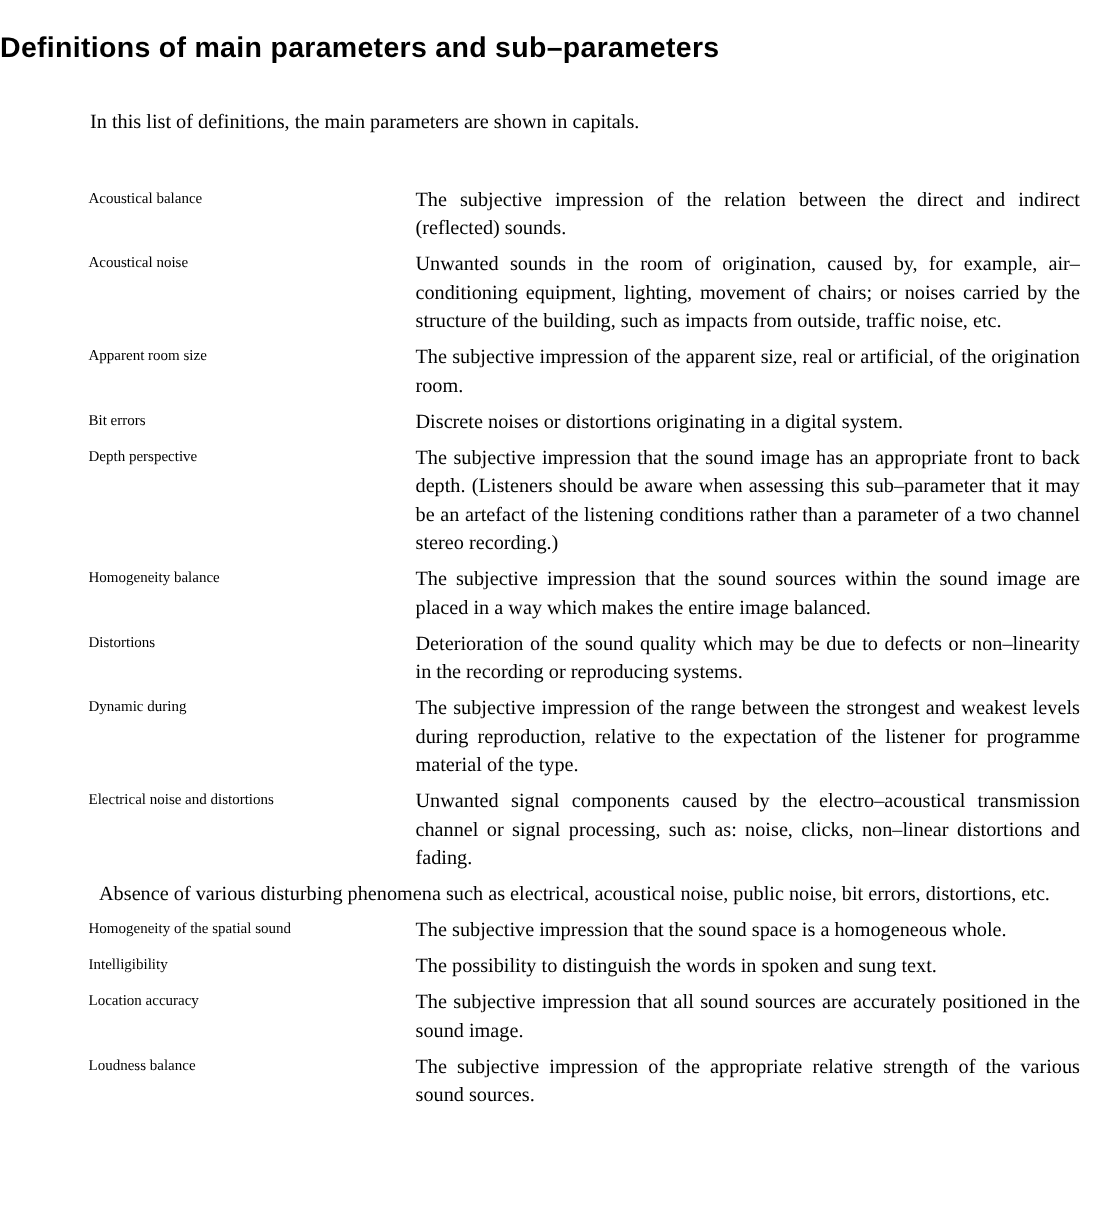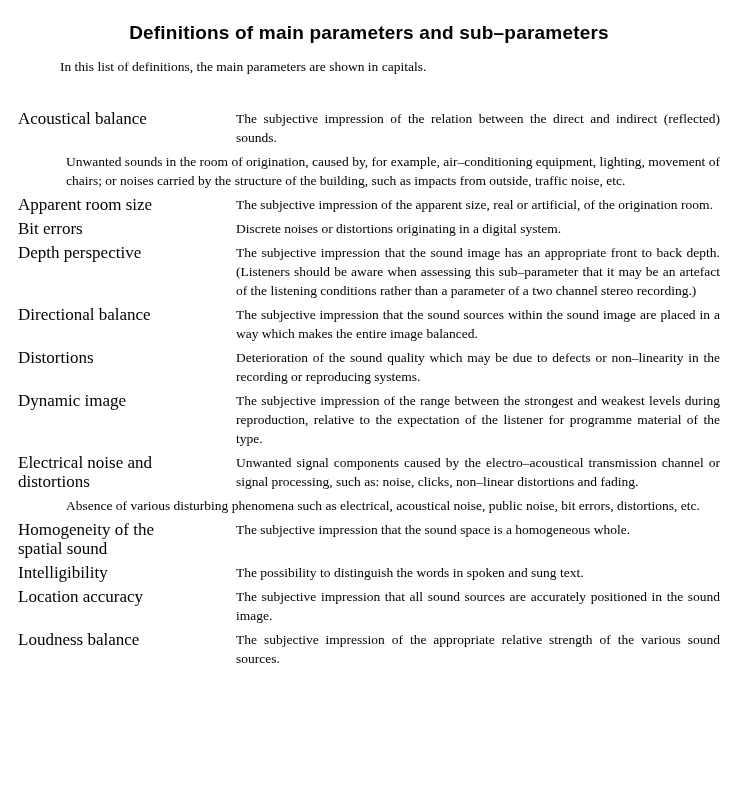--- a/index.html
+++ b/index.html
@@ -13,47 +13,48 @@
     height: 804px;
     overflow: hidden;
     font-family: "Liberation Serif", serif;
   }
   .page {
     width: 738px;
     height: 804px;
     box-sizing: border-box;
   }
   .page-title {
-    text-align: center;
+    text-align: left;
     font-family: "Liberation Sans", sans-serif;
     font-weight: bold;
     font-size: 19px;
     padding-top: 9px;
     letter-spacing: 0.2px;
   }
   .intro {
-    margin: 14px 18px 0 60px;
+    margin: 28px 18px 0 60px;
     font-size: 13.5px;
     line-height: 17px;
   }
   .deflist {
     margin: 34px 18px 0 18px;
   }
   .defrow {
     display: flex;
     align-items: flex-start;
     margin-bottom: 5px;
   }
   .term {
     width: 170px;
     flex: 0 0 170px;
     box-sizing: border-box;
     padding-right: 6px;
-    font-size: 17px;
+    font-size: 10px;
     line-height: 19px;
+    margin-left: 41px;
   }
   .definition {
     flex: 1 1 auto;
     text-align: justify;
     font-size: 13.5px;
     line-height: 19px;
     margin-left: 48px;
   }
 </style>
 </head>
@@ -65,50 +66,51 @@
 
   <p class="intro">In this list of definitions, the main parameters are shown in capitals.</p>
 
   <div class="deflist">
     <div class="defrow">
       <div class="term">Acoustical balance</div>
       <div class="definition">The subjective impression of the relation between the direct and indirect (reflected) sounds.</div>
     </div>
 
     <div class="defrow">
+      <div class="term">Acoustical noise</div>
       <div class="definition">Unwanted sounds in the room of origination, caused by, for example, air–conditioning equipment, lighting, movement of chairs; or noises carried by the structure of the building, such as impacts from outside, traffic noise, etc.</div>
     </div>
 
     <div class="defrow">
       <div class="term">Apparent room size</div>
       <div class="definition">The subjective impression of the apparent size, real or artificial, of the origination room.</div>
     </div>
 
     <div class="defrow">
       <div class="term">Bit errors</div>
       <div class="definition">Discrete noises or distortions originating in a digital system.</div>
     </div>
 
     <div class="defrow">
       <div class="term">Depth perspective</div>
       <div class="definition">The subjective impression that the sound image has an appropriate front to back depth. (Listeners should be aware when assessing this sub–parameter that it may be an artefact of the listening conditions rather than a parameter of a two channel stereo recording.)</div>
     </div>
 
     <div class="defrow">
-      <div class="term">Directional balance</div>
+      <div class="term">Homogeneity balance</div>
       <div class="definition">The subjective impression that the sound sources within the sound image are placed in a way which makes the entire image balanced.</div>
     </div>
 
     <div class="defrow">
       <div class="term">Distortions</div>
       <div class="definition">Deterioration of the sound quality which may be due to defects or non–linearity in the recording or reproducing systems.</div>
     </div>
 
     <div class="defrow">
-      <div class="term">Dynamic image</div>
+      <div class="term">Dynamic during</div>
       <div class="definition">The subjective impression of the range between the strongest and weakest levels during reproduction, relative to the expectation of the listener for programme material of the type.</div>
     </div>
 
     <div class="defrow">
       <div class="term">Electrical noise and distortions</div>
       <div class="definition">Unwanted signal components caused by the electro–acoustical transmission channel or signal processing, such as: noise, clicks, non–linear distortions and fading.</div>
     </div>
 
     <div class="defrow">
       <div class="definition">Absence of various disturbing phenomena such as electrical, acoustical noise, public noise, bit errors, distortions, etc.</div>

